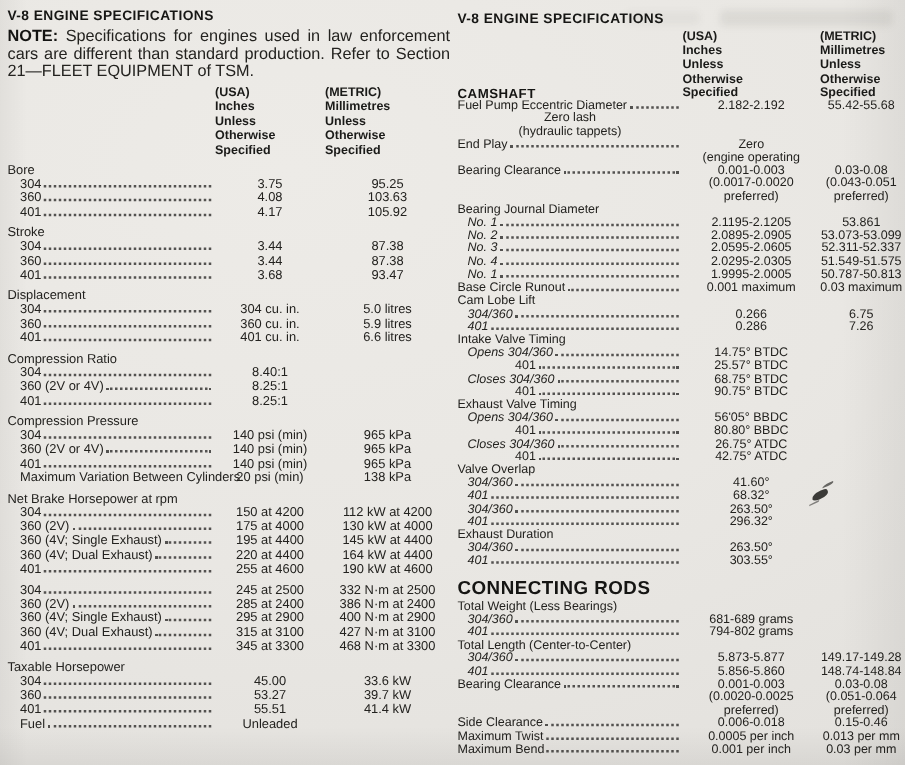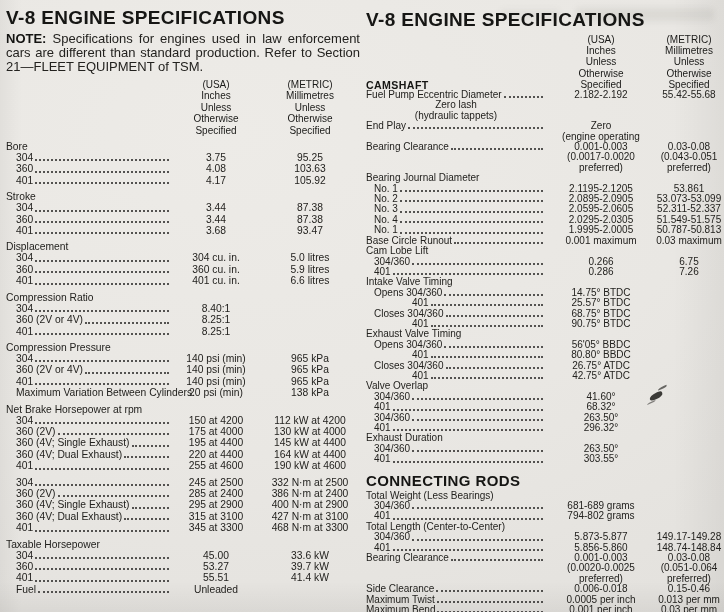--- a/index.html
+++ b/index.html
@@ -9,49 +9,49 @@
       linear-gradient(90deg, rgba(0,0,0,.045) 0%, rgba(0,0,0,0) 3%, rgba(0,0,0,0) 93%, rgba(0,0,0,.05) 100%),
       linear-gradient(0deg, rgba(0,0,0,.05) 0%, rgba(0,0,0,0) 5%),
       radial-gradient(120% 95% at 32% 22%, #edebe7 0%, #e9e7e3 55%, #e3e1dd 100%);
     color:#23221f;
     font-family:"Liberation Sans", sans-serif;
   }
   .col{position:absolute;top:0;}
   .col-left{left:6px;width:354px;}
   .col-right{left:366px;width:356px;}
 
-  .page-title{font-weight:bold;font-size:19px;letter-spacing:.35px;color:#161614;margin:7px 0 3px 0;}
+  .page-title{font-weight:bold;font-size:11px;letter-spacing:.35px;color:#161614;margin:7px 0 3px 0;}
   .col-right .page-title{margin-top:9px;}
 
   .note{font-size:13px;line-height:14px;text-align:justify;margin-top:3px;color:#23221f;}
   .note b{color:#141412;}
 
   .row{display:grid;}
   .col-left .row{grid-template-columns:1fr 88px 100px;font-size:10.3px;line-height:11.4px;}
   .col-right .row{grid-template-columns:1fr 110px 66px;font-size:10px;line-height:10.4px;}
 
   .units{margin-top:5px;}
   .col-right .units{margin-top:2px;}
-  .units-txt{font-weight:normal;font-size:10px;line-height:11.4px;white-space:pre-line;text-align:center;color:#1a1a18;}
+  .units-txt{font-weight:bold;font-size:10px;line-height:11.4px;white-space:pre-line;color:#1a1a18;}
   .col-right .units-txt{line-height:11.2px;}
   .lead-heading{align-self:end;font-weight:bold;font-size:10.6px;letter-spacing:.4px;color:#151513;}
 
   .section{margin-top:5px;}
   .col-right .section{margin-top:0;}
   .col-right .section.gap{margin-top:7px;}
   .sec-title{font-size:10.3px;color:#23221f;}
   .col-right .sec-title{font-size:10px;}
   .sec-title.caps{font-weight:bold;font-size:15px;letter-spacing:.4px;color:#151513;margin-bottom:2px;}
 
   .lbl{display:flex;min-width:0;align-items:baseline;}
   .lbl .lt{white-space:nowrap;}
   .dots{flex:1;margin:0 3px 2px 2px;border-bottom:2px dotted rgba(45,44,42,.8);min-width:4px;}
   .val{text-align:center;white-space:nowrap;}
-  .indent1 .lbl{padding-left:10px;align-items:flex-end;}
-  .col-right .indent1 .lbl{padding-left:8px;}
+  .indent1 .lbl{padding-left:10px;}
+  .col-right .indent1 .lbl{padding-left:8px;font-style:italic;}
   .indent2 .lbl{padding-left:46px;}
 
   .ghost{position:absolute;background:rgba(95,95,92,.10);filter:blur(3px);border-radius:4px;pointer-events:none;}
   .g1{left:576px;top:8px;width:138px;height:13px;}
   .g2{left:500px;top:9px;width:60px;height:11px;opacity:.6;}
   .speck{position:absolute;left:649px;top:393px;width:14px;height:6px;background:#3b3a37;
     border-radius:70% 30% 60% 40%;transform:rotate(-24deg);
     box-shadow:9px -5px 0 -2px rgba(60,59,56,.75), -7px 4px 0 -2.4px rgba(60,59,56,.6);}
 </style>
 </head>

